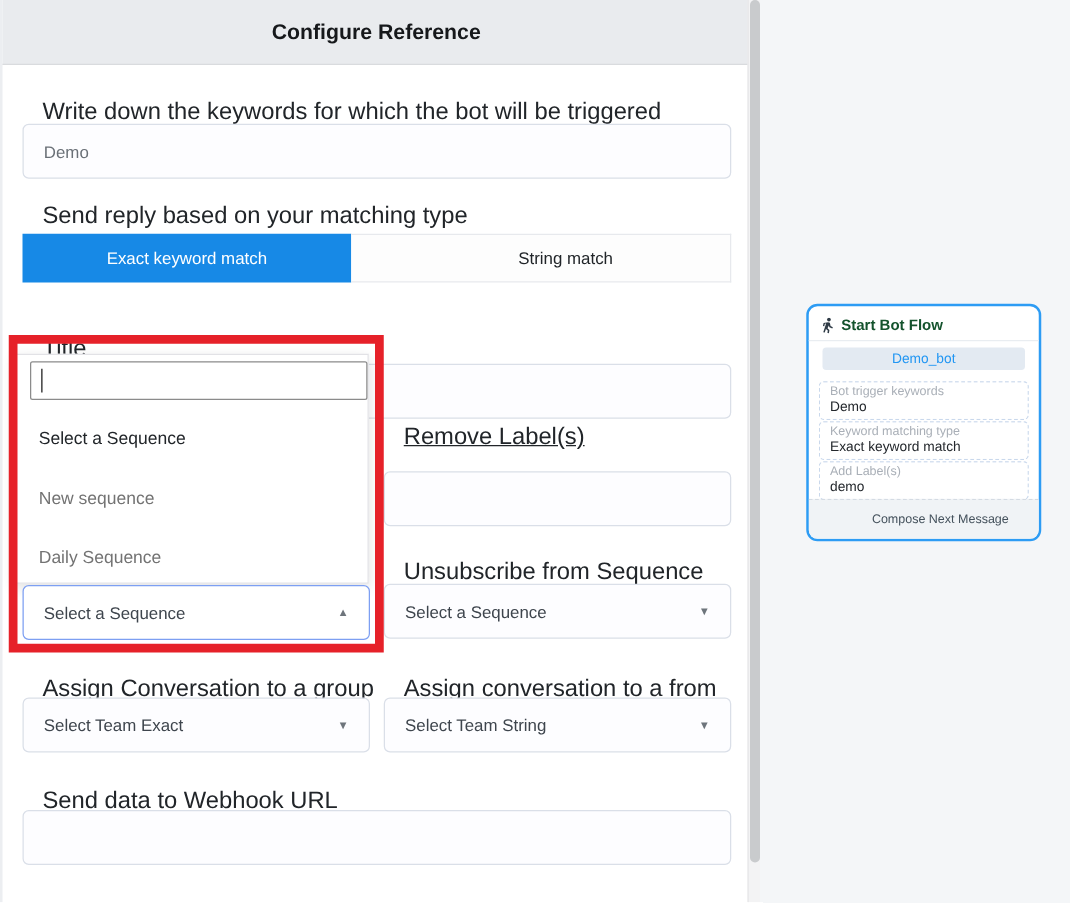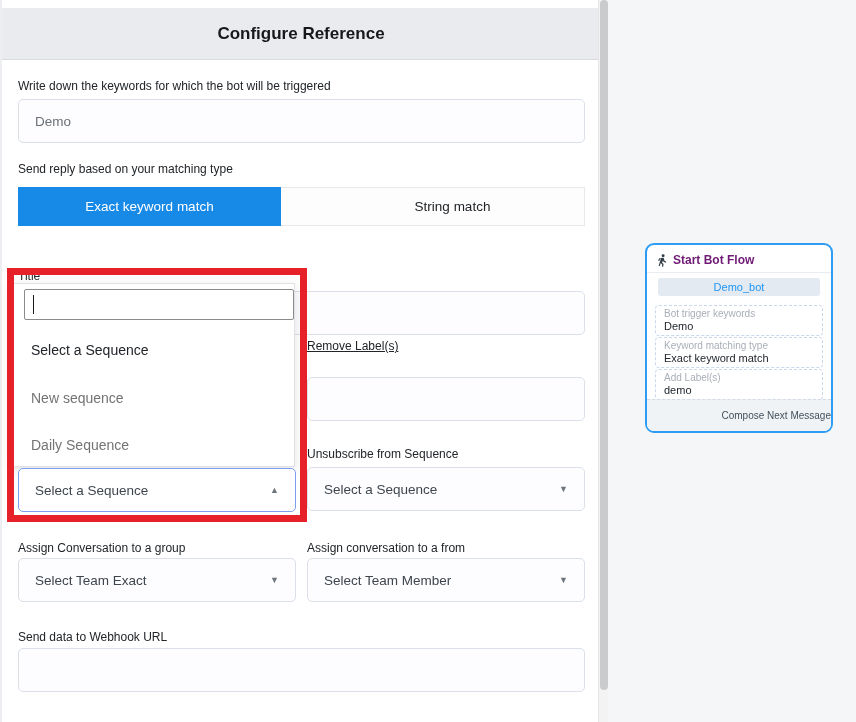--- a/index.html
+++ b/index.html
@@ -2,24 +2,24 @@
 <html><head>
 <meta charset="utf-8">
 <style>
   * { margin: 0; padding: 0; box-sizing: border-box; }
   html,body { width: 856px; height: 722px; }
   body { font-family: "Liberation Sans", sans-serif; background: #fff; }
   .page { position: relative; width: 856px; height: 722px; overflow: hidden; background: #fff; }
 
   
   .form-pane { position: absolute; left: 0; top: 0; width: 598px; height: 722px; background: #fff; border-left: 2px solid #eceef1; }
-  .modal-header { position: absolute; left: 0; top: 8px; width: 598px; height: 52px; background: #e9ebee; border-bottom: 1px solid #d9dbde; display: flex; align-items: center; justify-content: center; }
+  .modal-header { position: absolute; left: 0; top: 0; width: 598px; height: 52px; background: #e9ebee; border-bottom: 1px solid #d9dbde; display: flex; align-items: center; justify-content: center; }
   .modal-header h1 { font-size: 17px; font-weight: bold; color: #16181b; }
 
-  .fld-label { position: absolute; font-size: 12px; color: #212529; }
+  .fld-label { position: absolute; font-size: 19px; color: #212529; margin-left: 16px; }
   .text-input, .select-box {
     position: absolute; background: #fdfdff; border: 1px solid #dadfe8; border-radius: 5px;
     font-size: 13.5px; color: #6a7077; padding: 0 16px; height: 44px;
     font-family: "Liberation Sans", sans-serif;
   }
   input.text-input { width: 567px; outline: none; }
   .select-box { display: flex; align-items: center; justify-content: space-between; color: #3e454d; cursor: pointer; }
   .caret { font-size: 9px; color: #6e757c; }
 
   
@@ -47,30 +47,30 @@
 
   
   .scrollbar-track { position: absolute; left: 598px; top: 0; width: 10px; height: 722px; background: #f3f3f4; border-left: 1px solid #e6e6e8; }
   .scrollbar-thumb { position: absolute; left: 1px; top: 0; width: 8px; height: 690px; background: #c9cbcd; border-radius: 4px; }
 
   
   .diagram-pane { position: absolute; left: 608px; top: 0; width: 248px; height: 722px; background: #f4f6f8; }
   .flow-card { position: absolute; left: 37px; top: 243px; width: 188px; height: 190px; background: #fff;
     border: 2px solid #2d9cf4; border-radius: 9px; }
   .flow-card-header { position: absolute; left: 10px; top: 8px; display: flex; align-items: center; gap: 5px; }
-  .flow-card-header .title { font-size: 12px; font-weight: bold; color: #701a75; }
+  .flow-card-header .title { font-size: 12px; font-weight: bold; color: #14532d; }
   .flow-divider { position: absolute; left: 0; top: 27px; width: 184px; border-bottom: 1px solid #e9edf1; }
   .bot-button { position: absolute; left: 11px; top: 33px; width: 162px; height: 18px; background: #e3eaf2; border-radius: 3px;
     display: flex; align-items: center; justify-content: center; font-size: 11px; color: #2196f3; cursor: pointer; }
   .flow-fields { position: absolute; left: 8px; top: 60px; width: 168px; display: flex; flex-direction: column; gap: 1px; }
   .flow-field { border: 1px dashed #c9d8ec; border-radius: 4px; padding: 2px 8px 3px; background: #fff; }
   .flow-field .caption { font-size: 10px; color: #a9afb7; display: block; }
   .flow-field .value { font-size: 11px; color: #23272c; display: block; margin-top: 1px; }
   .flow-footer { position: absolute; left: 0; bottom: 0; width: 184px; height: 32px; background: #f0f3f6;
-    border-top: 1px dashed #d4dbe3; border-radius: 0 0 7px 7px; display: flex; align-items: center; justify-content: flex-end; }
+    border-top: 1px dashed #d4dbe3; border-radius: 0 0 7px 7px; display: flex; align-items: center; justify-content: flex-end; padding-right: 24px; }
   .flow-footer .label { font-size: 10px; color: #44515c; }
 
   .walk-icon { width: 11px; height: 13px; display: inline-block; }
 </style>
 </head>
 <body>
 
 <div class="page">
 
   <div class="form-pane">
@@ -101,21 +101,21 @@
     </div>
 
     <div class="fld-label" style="left:16px; top:541px;">Assign Conversation to a group</div>
     <div class="select-box" style="left:16px; top:558px; width:278px;">
       <span>Select Team Exact</span>
       <span class="caret">▼</span>
     </div>
 
     <div class="fld-label" style="left:305px; top:541px;">Assign conversation to a from</div>
     <div class="select-box" style="left:305px; top:558px; width:278px;">
-      <span>Select Team Member</span>
+      <span>Select Team String</span>
       <span class="caret">▼</span>
     </div>
 
     <div class="fld-label" style="left:16px; top:630px;">Send data to Webhook URL</div>
     <input class="text-input" style="left: 16px; top: 648px;" value="">
 
     <div class="seq-panel">
       <input class="seq-search" value="" style="">
       <span class="text-cursor"></span>
       <div class="seq-option first" style="top:58px;">Select a Sequence</div>

